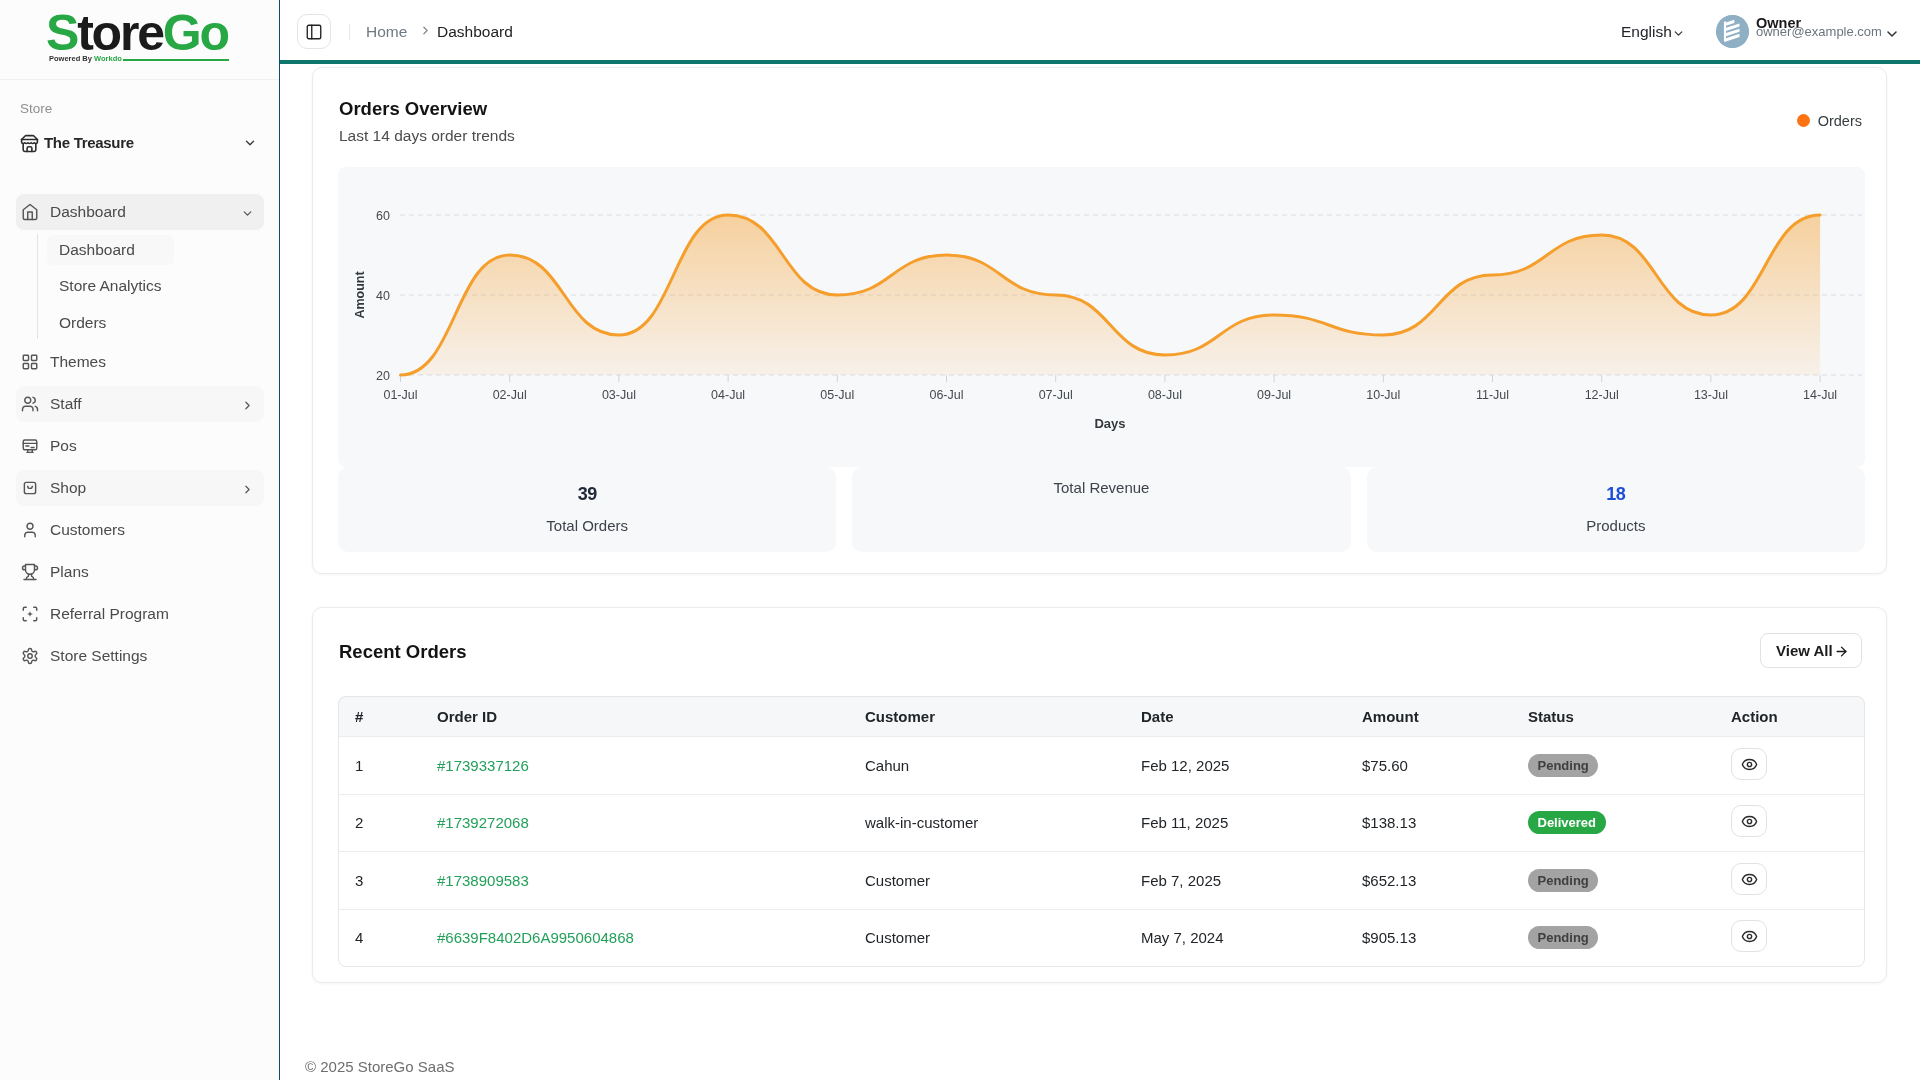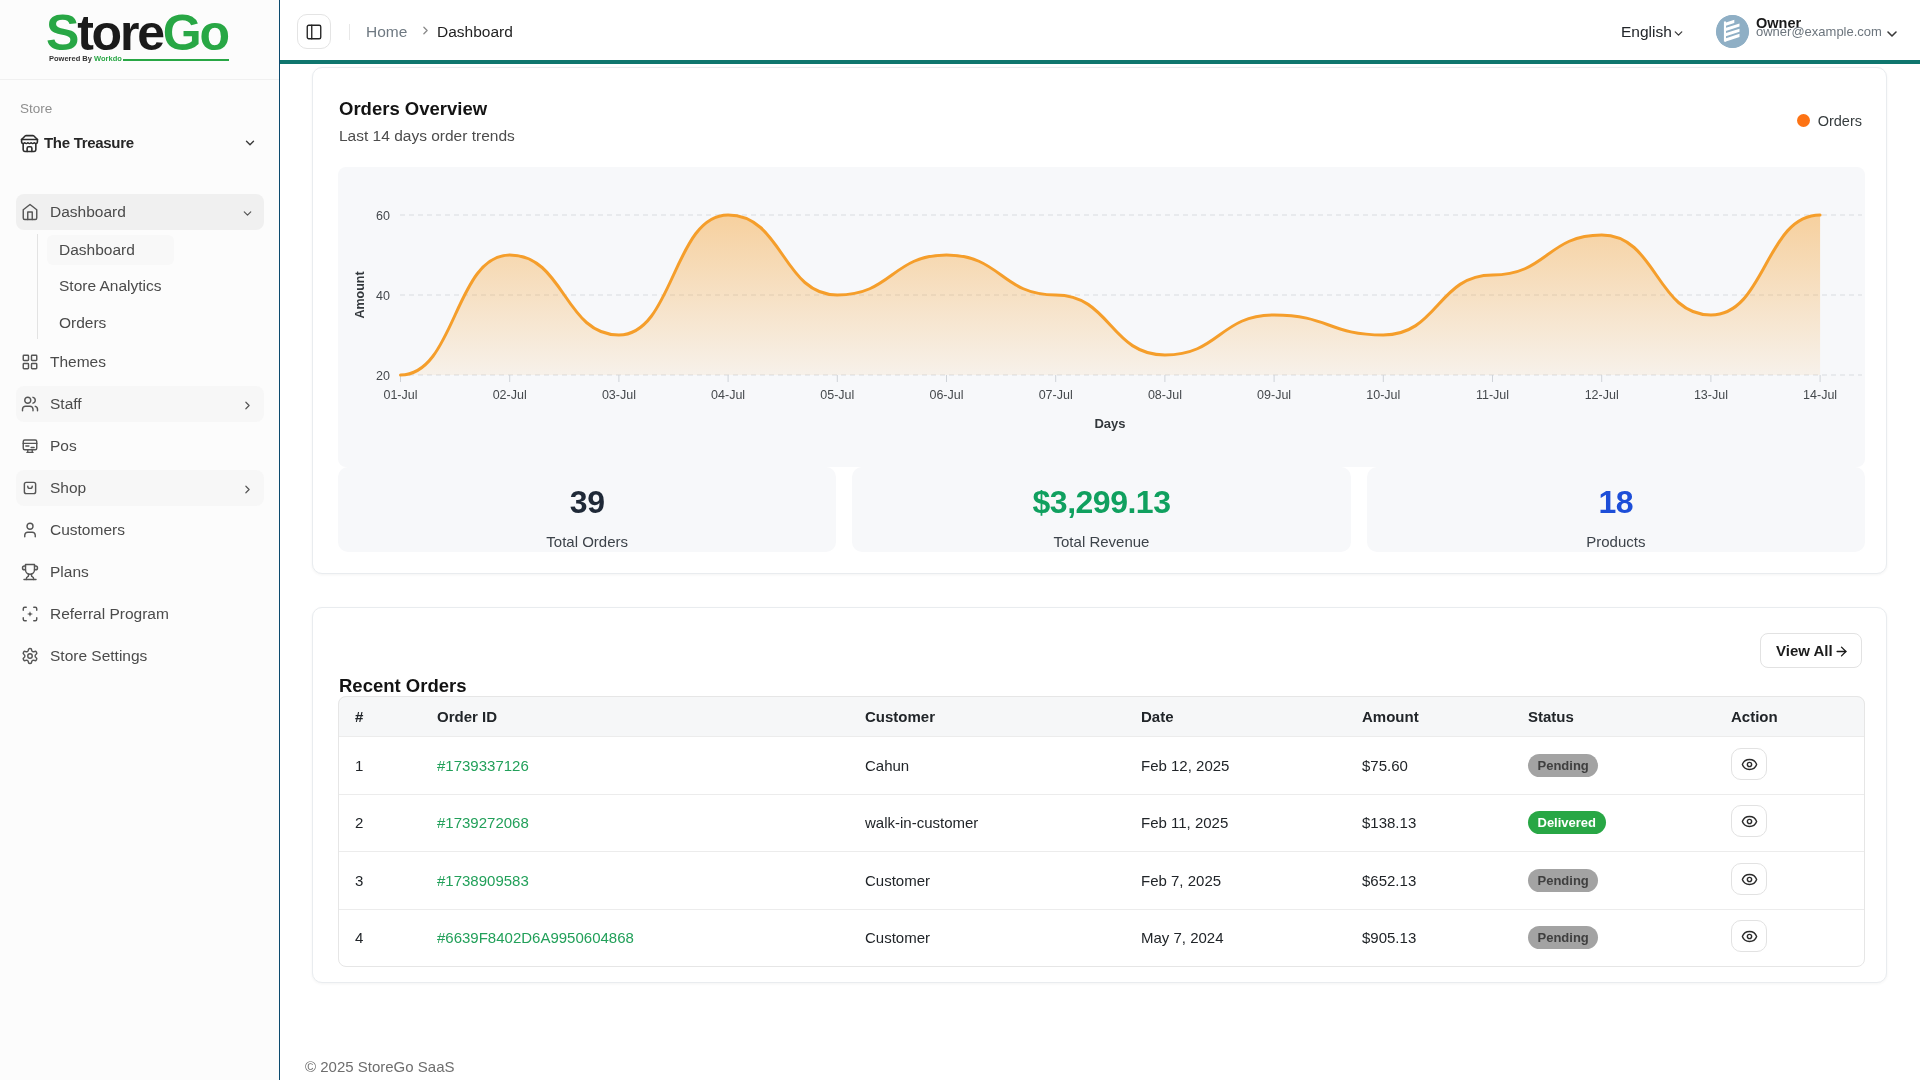--- a/index.html
+++ b/index.html
@@ -48,21 +48,21 @@
 .ctitle{position:absolute;font-size:18.5px;font-weight:700;color:#131313;}
 #c1sub{position:absolute;left:26px;top:59px;font-size:15.5px;color:#4c4c4c;}
 #legend{position:absolute;right:24px;top:44px;}
 #legdot{position:absolute;width:13px;height:13px;border-radius:50%;background:#fd7314;left:-21px;top:2px;}
 #legend span{font-size:14.5px;color:#373d3f;}
 
 #chartwrap{position:absolute;left:25px;top:99px;width:1527px;height:300px;}
 
 #stats{position:absolute;left:25px;top:399px;width:1527px;height:85px;display:flex;gap:16px;}
 .stat{flex:1;background:#f7f8fa;border-radius:10px;text-align:center;}
-.stat .n{margin-top:17px;font-size:32px;font-weight:700;letter-spacing:-.5px;}
+.stat .n{margin-top:17px;font-size:18px;font-weight:700;letter-spacing:-.5px;}
 .stat .l{margin-top:12px;font-size:15px;color:#3d434a;}
 .n.dark{color:#1f2937;}
 .n.green{color:#10a05f;}
 .n.blue{color:#1d4ed8;}
 
 #viewall{position:absolute;right:24px;top:25px;width:102px;height:35px;border:1px solid #e2e2e2;border-radius:8px;background:#fff;}
 #viewall .t{position:absolute;left:15px;top:8px;font-size:15px;font-weight:700;color:#1b1b1b;}
 #viewall svg{position:absolute;right:12px;top:10px;}
 
 #tbl{position:absolute;left:25px;top:88px;width:1527px;border-collapse:separate;border-spacing:0;font-size:15px;color:#212529;}
@@ -298,32 +298,31 @@
       <text x="26" y="128" font-family="Liberation Sans" font-size="12.5" font-weight="bold" fill="#33383c" text-anchor="middle" transform="rotate(-90 26 128)">Amount</text>
       <text x="772" y="261" font-family="Liberation Sans" font-size="13" font-weight="bold" fill="#33383c" text-anchor="middle">Days</text>
     </svg>
   </div>
   <div id="stats">
     <div class="stat">
         <div class="n dark">39</div>
         <div class="l">Total Orders</div>
       </div>
     <div class="stat">
-        <div class="n green">$3,299.13</div>
         <div class="l">Total Revenue</div>
       </div>
     <div class="stat">
         <div class="n blue">18</div>
         <div class="l">Products</div>
       </div>
   </div>
 </div>
 
 <div class="card" id="card2">
-  <div class="ctitle" style="left:26px;top:33px;margin-top:34px;">Recent Orders</div>
+  <div class="ctitle" style="left:26px;top:33px;">Recent Orders</div>
   <div id="viewall">
       <div class="t">View All</div>
       <svg width="15" height="15" viewBox="0 0 24 24" fill="none" stroke="#1b1b1b" stroke-width="2.2" stroke-linecap="round" stroke-linejoin="round">
         <path d="M5 12h14"></path>
         <path d="m12 5 7 7-7 7"></path>
       </svg>
     </div>
   <table id="tbl">
     <colgroup>
         <col style="width:99px">

